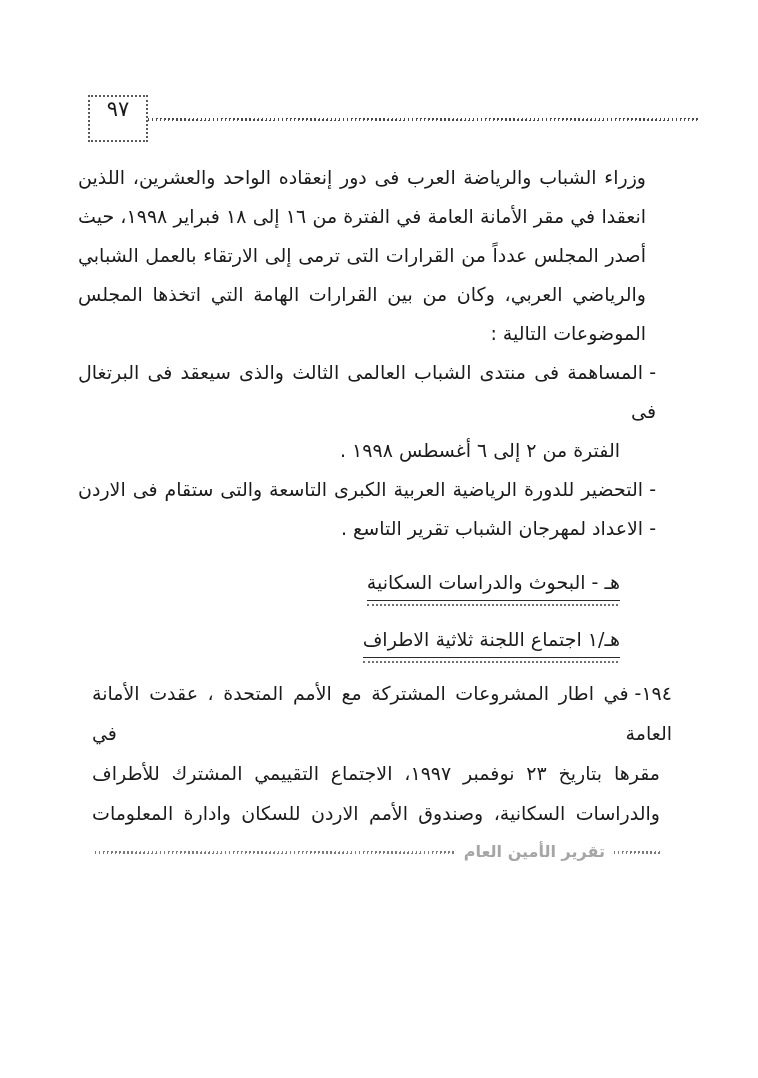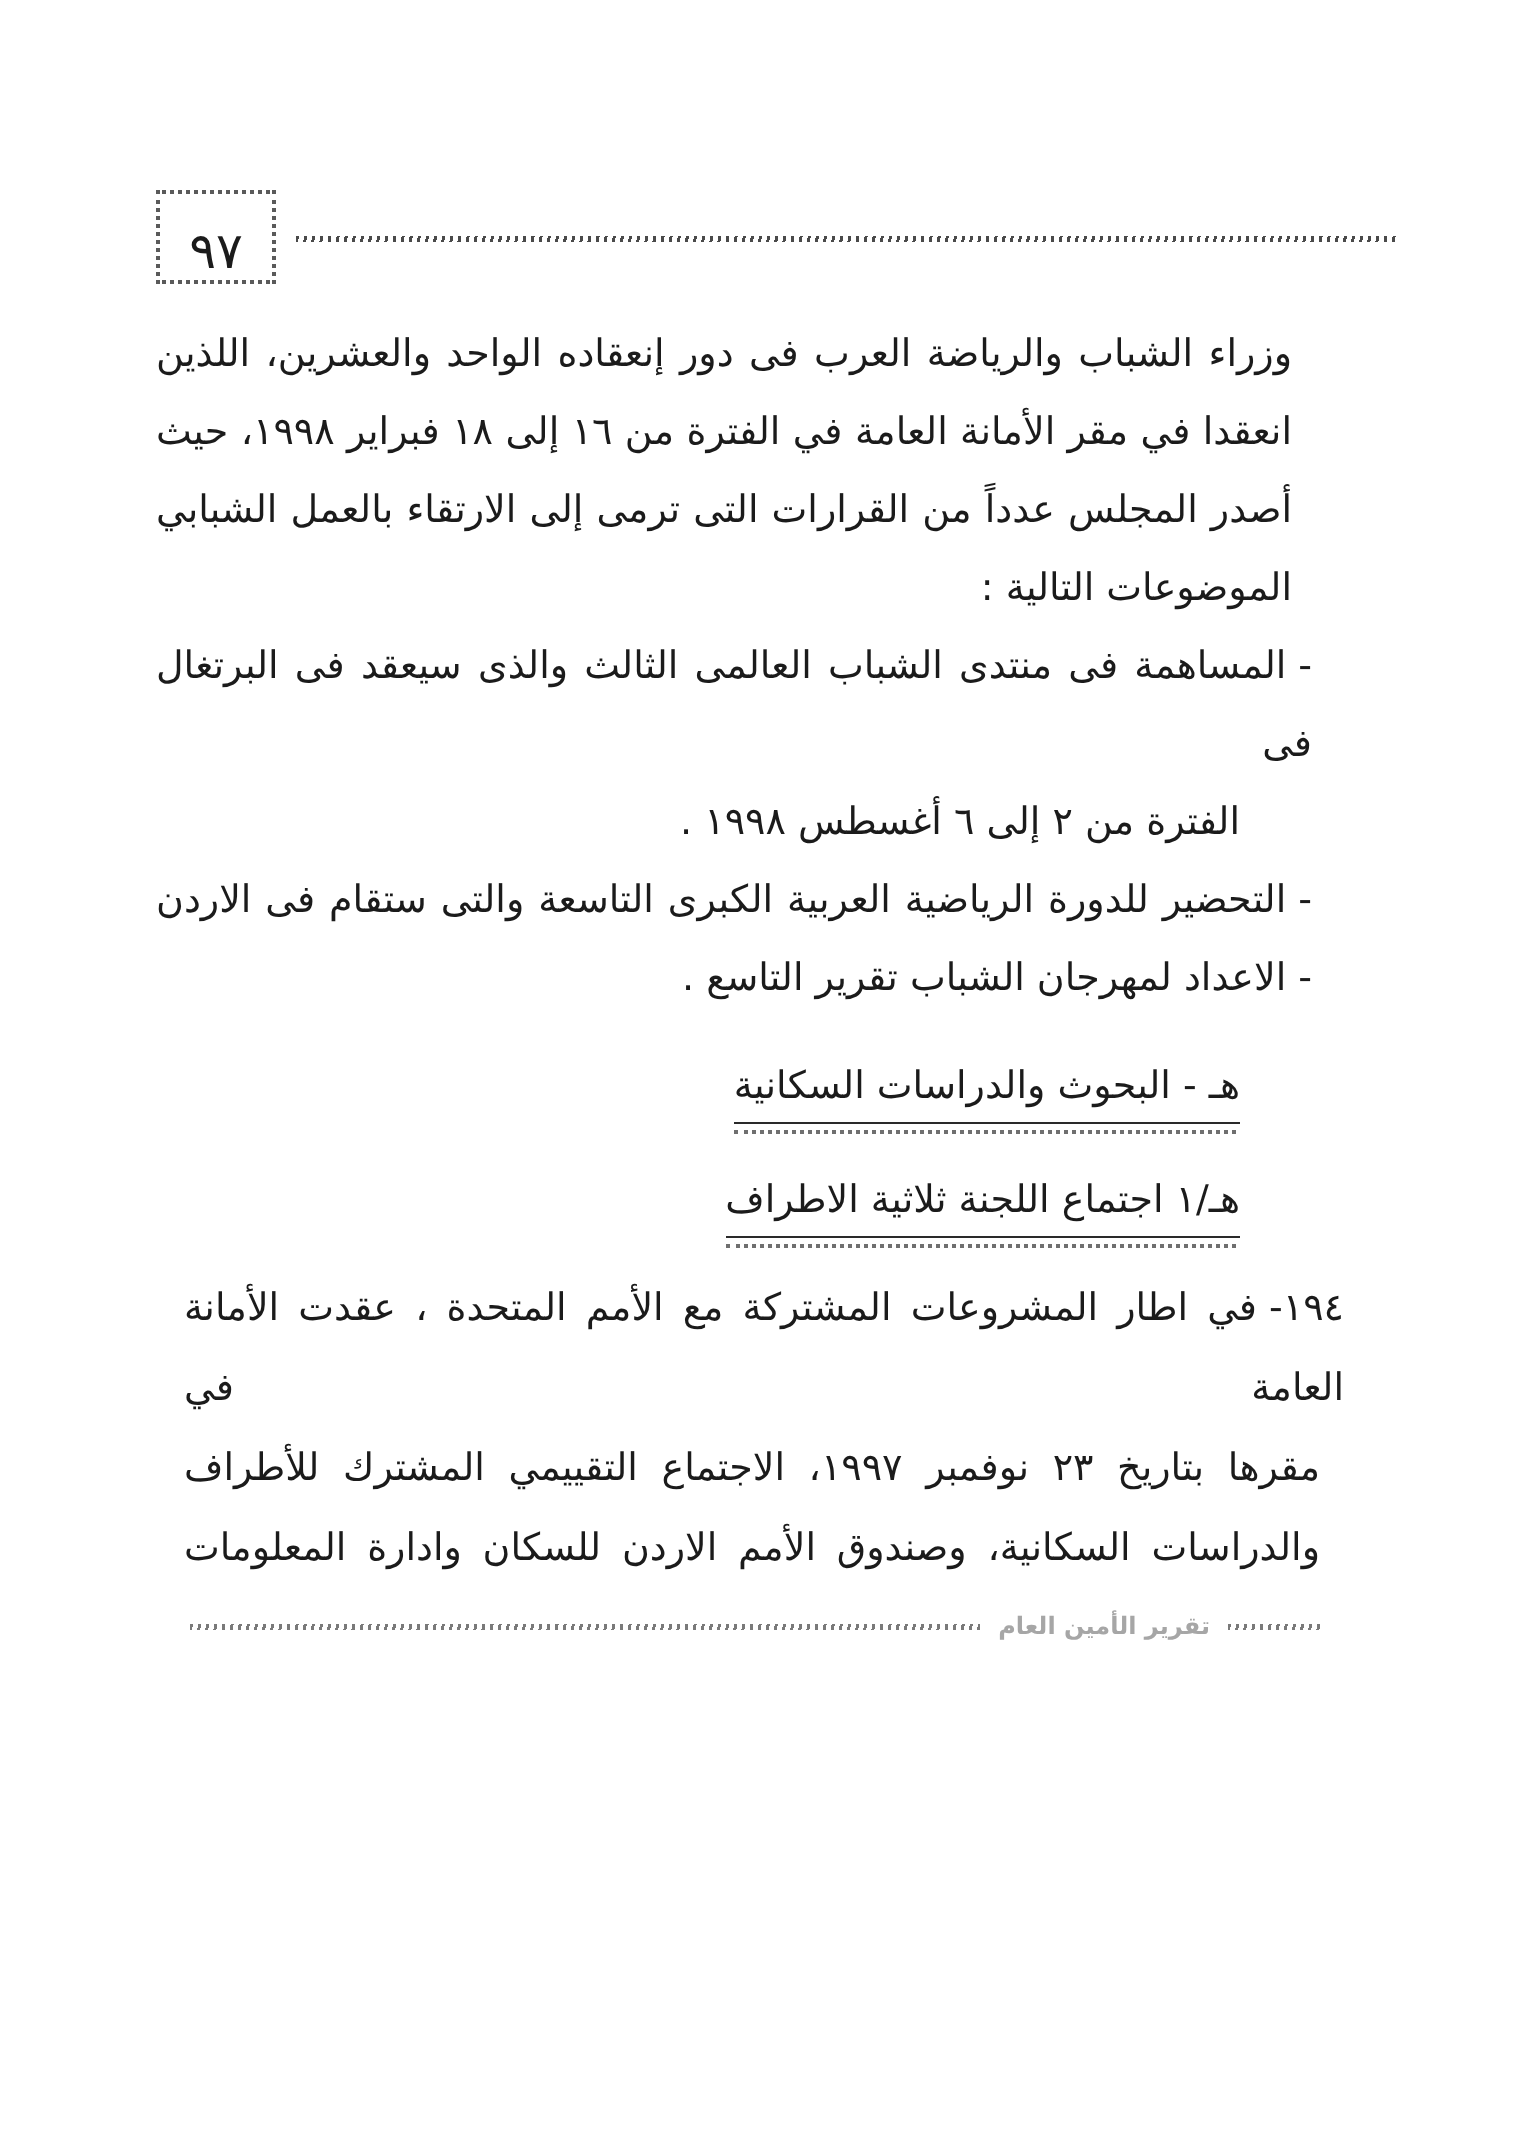--- a/index.html
+++ b/index.html
@@ -2,24 +2,24 @@
 <html lang="ar"><head>
 <meta charset="utf-8">
 <style>
   * { margin:0; padding:0; box-sizing:border-box; }
   html,body { width:758px; height:1078px; background:#ffffff; overflow:hidden; }
   body { font-family:"DejaVu Sans", sans-serif; color:#1b1b1b; }
 
   
   .header { position:relative; margin:95px 58px 0 78px; height:47px; }
   .page-num-box {
-    position:absolute; left:0; top:0; width:60px; height:47px;
+    position:absolute; left:10px; top:0; width:60px; height:47px;
     border:2px dotted #5a5a5a;
-    display:flex; align-items:flex-end; justify-content:center;
-    font-size:25px; letter-spacing:1px;
+    display:flex; align-items:flex-start; justify-content:center;
+    font-size:21px; letter-spacing:1px;
   }
   .hatch {
     background:repeating-linear-gradient(100deg,#4a4a4a 0px,#4a4a4a 1.5px,transparent 1.5px,transparent 4px);
   }
   .top-rule { position:absolute; left:70px; right:0; top:23px; height:3px; }
 
   
   .main {
     direction:rtl; margin:16px 112px 0 78px;
     font-size:19px; line-height:39px; text-align:right;
@@ -49,40 +49,41 @@
   
   .footer {
     direction:rtl; margin:10px 98px 0 95px;
     display:flex; align-items:center; gap:9px;
   }
   .footer-hatch-short { width:46px; height:3px;
     background:repeating-linear-gradient(100deg,#7a7a7a 0px,#7a7a7a 1.5px,transparent 1.5px,transparent 4px); }
   .footer-hatch-long { flex:1; height:3px;
     background:repeating-linear-gradient(100deg,#7a7a7a 0px,#7a7a7a 1.5px,transparent 1.5px,transparent 4px); }
   .footer-title {
-    font-size:12px; font-weight:bold; color:#a6a6a6;
+    font-size:16px; font-weight:bold; color:#a6a6a6;
     letter-spacing:1px; white-space:nowrap; line-height:18px;
   }
 </style>
 </head>
 <body>
 
 <div class="header">
   <div class="page-num-box">
     <span>٩٧</span>
   </div>
   <div class="top-rule hatch"></div>
 </div>
 
 <div class="main">
 
   <div>
     <div class="jl">وزراء الشباب والرياضة العرب فى دور إنعقاده الواحد والعشرين، اللذين</div>
     <div class="jl">انعقدا في مقر الأمانة العامة في الفترة من ١٦ إلى ١٨ فبراير ١٩٩٨، حيث</div>
     <div class="jl">أصدر المجلس عدداً من القرارات التى ترمى إلى الارتقاء بالعمل الشبابي</div>
+    <div class="jl">والرياضي العربي، وكان من بين القرارات الهامة التي اتخذها المجلس</div>
     <div class="rl">الموضوعات التالية :</div>
   </div>
 
   <div>
 
 
     <div>
       <div class="bullet-first jl">
         <span class="bullet-dash">-</span><span>المساهمة فى منتدى الشباب العالمى الثالث والذى سيعقد فى البرتغال فى</span>
       </div>

